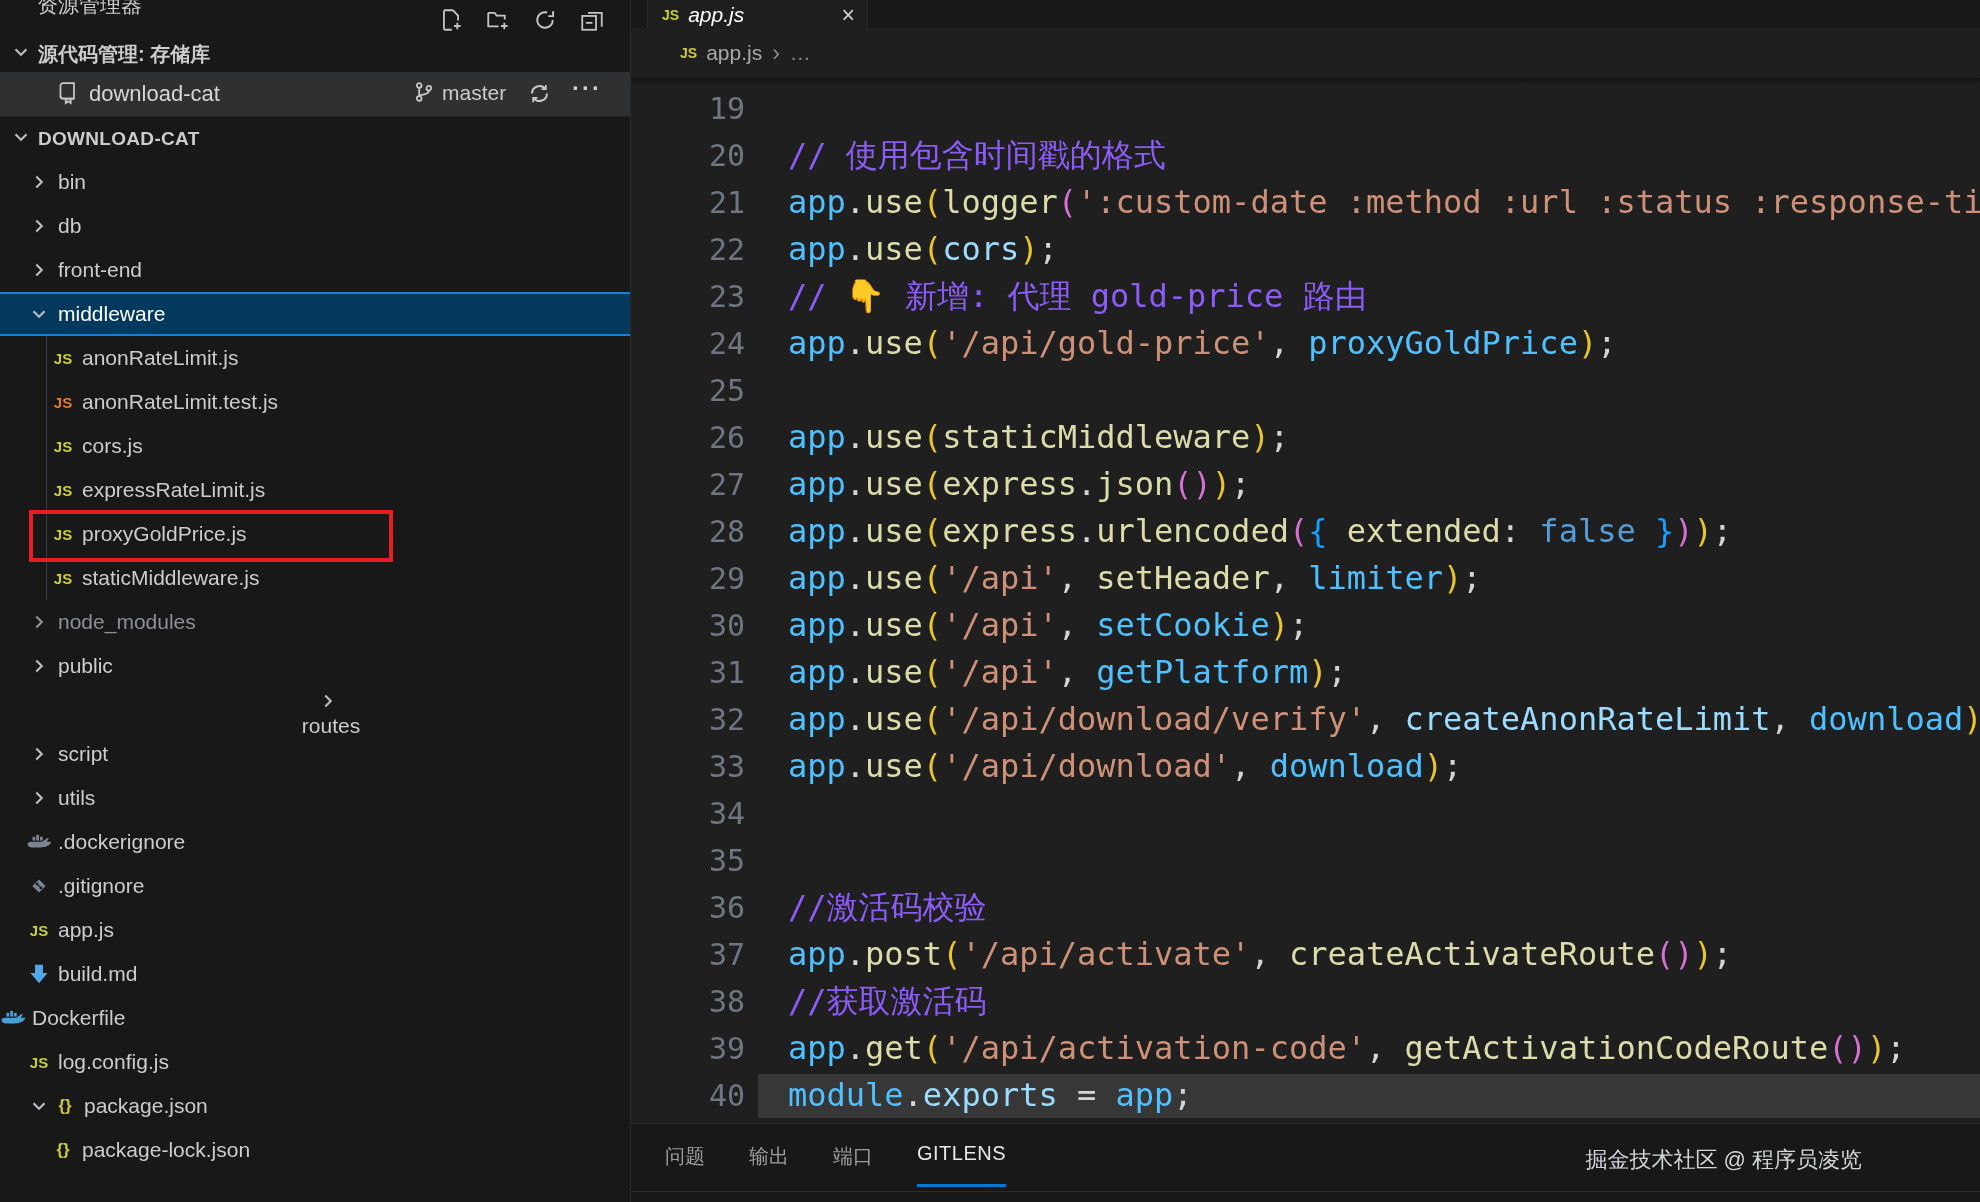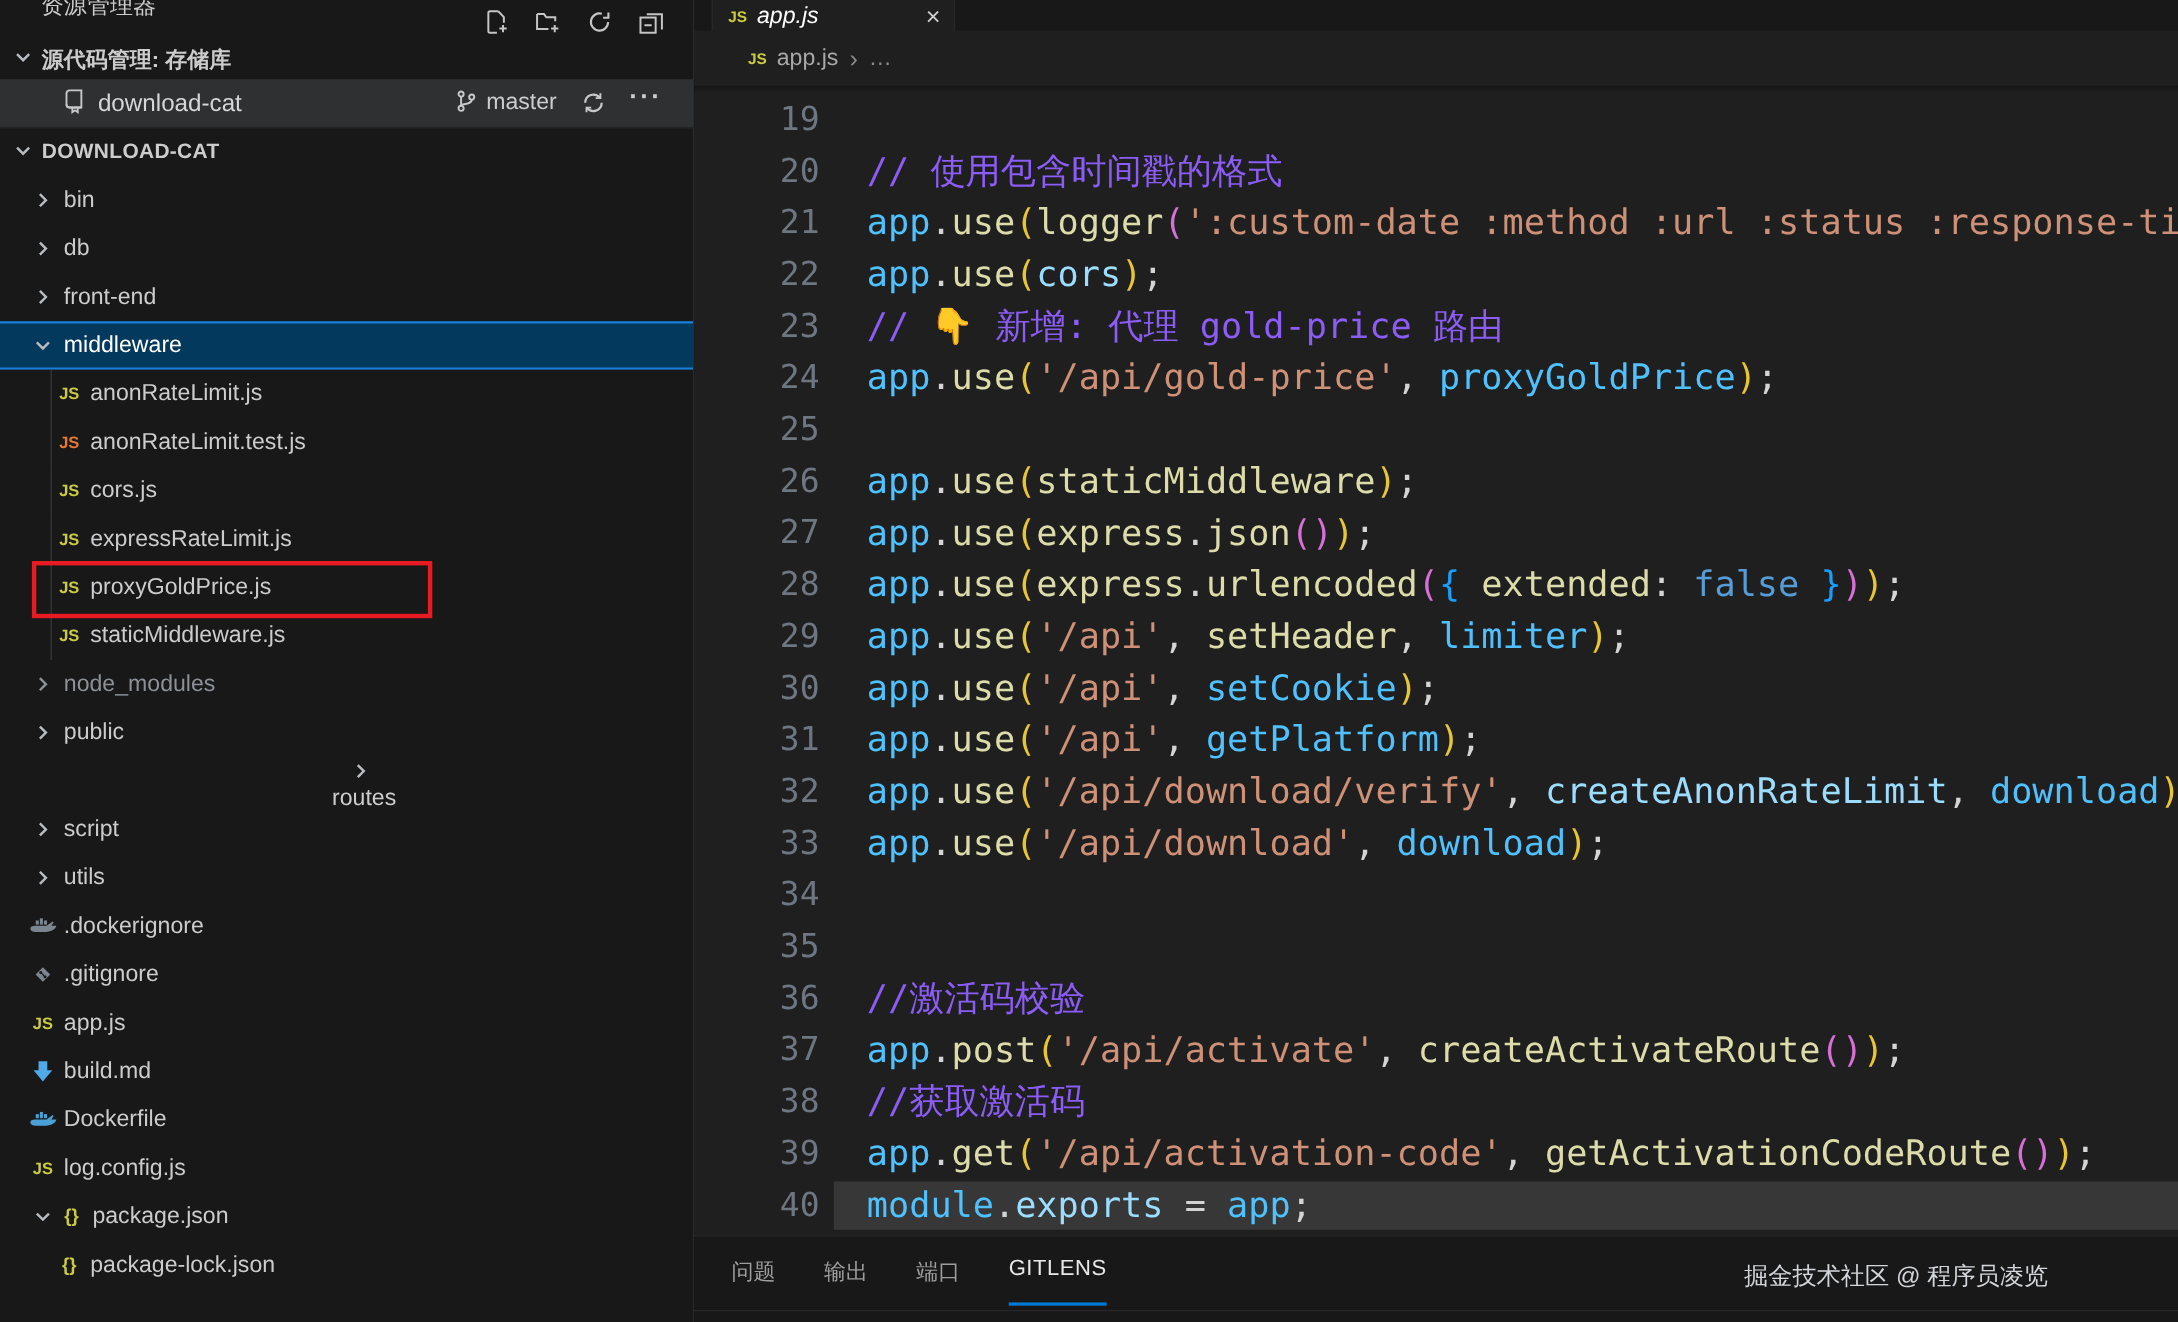--- a/index.html
+++ b/index.html
@@ -275,21 +275,21 @@
         <span class="lbl">app.js</span>
       </div>
       <div class="trow" style="padding-left: 26px;">
         <span class="ibox">
           <svg width="22" height="22" viewBox="0 0 16 16">
             <path fill="#4fa8e8" d="M5.1 1.3h5.8v6h3.3L8 14.7 1.8 7.3h3.3z"></path>
           </svg>
         </span>
         <span class="lbl">build.md</span>
       </div>
-      <div class="trow" style="padding-left: 26px;">
+      <div class="trow" style="">
         <span class="ibox">
           <svg width="27" height="21" viewBox="0 0 32 24">
             <g fill="#4aa0d5">
               <path d="M2 14c0-2 2-3 5-3h13l7-5 1 1-2.5 4H31c-.5 4-6 7-13.5 7H8c-4 0-6-1.7-6-4z"></path>
               <rect x="8" y="5" width="3.4" height="4.6"></rect>
               <rect x="12.6" y="2.6" width="3.4" height="7"></rect>
               <rect x="17.2" y="5" width="3.4" height="4.6"></rect>
             </g>
           </svg>
         </span>

